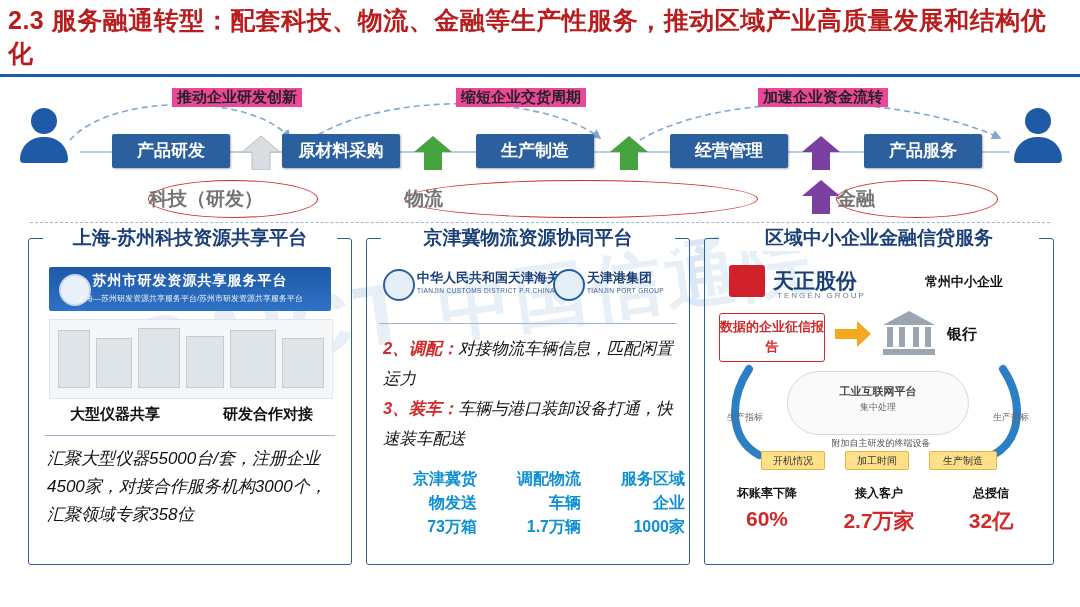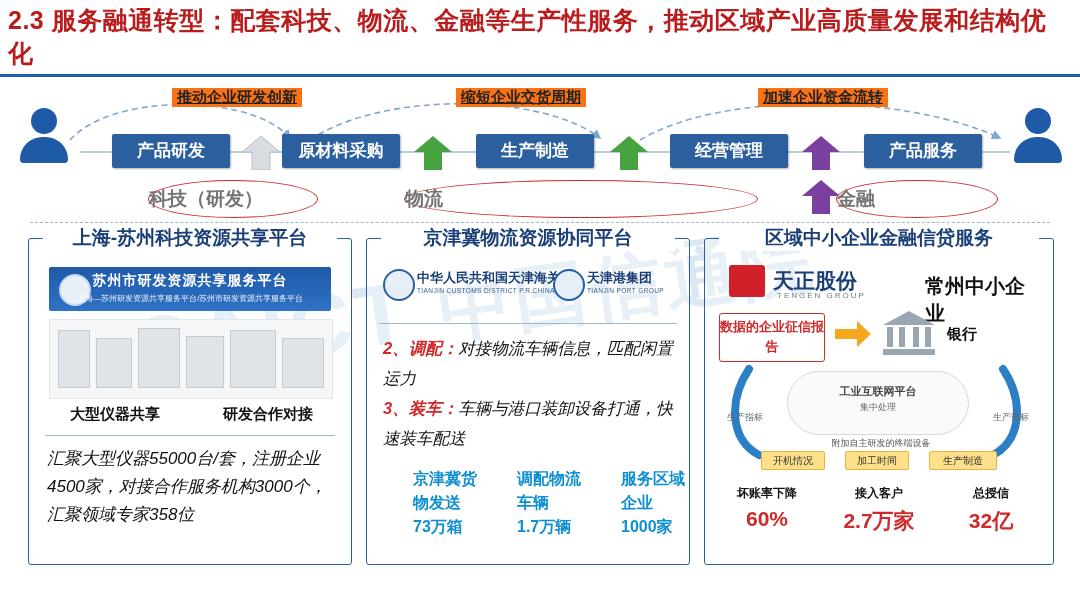--- a/index.html
+++ b/index.html
@@ -35,21 +35,21 @@
     position:absolute;height:34px;line-height:34px;text-align:center;
     color:#fff;font-size:17px;font-weight:bold;border-radius:2px;
     background:#2c5f9e;box-shadow:1px 1px 2px rgba(0,0,0,.3);
   }
   .arrowIcon{position:absolute;width:42px;height:34px;}
   .arrowIcon svg{display:block;}
 
   .curve{position:absolute;left:0;top:0;width:1080px;height:150px;}
   .curveLabel{
     position:absolute;font-size:15px;color:#222;font-weight:bold;
-    background:#f97316;padding:0 5px;white-space:nowrap;text-decoration:underline;
+    background:#ec4899;padding:0 5px;white-space:nowrap;
   }
 
   
   .ellipse{
     position:absolute;border:1.6px solid #cf2a2a;border-radius:50%;
     color:#737373;font-size:19px;font-weight:bold;
     background:#fff;
   }
 
   
@@ -96,28 +96,28 @@
   .p2 .logos{position:absolute;left:14px;top:26px;width:294px;height:48px;}
   .p2 .customs, .p2 .port{position:absolute;top:4px;color:#1a3f77;}
   .p2 .cn1{font-size:13px;font-weight:bold;}
   .p2 .cn2{font-size:6.5px;letter-spacing:.4px;color:#3a5f92;}
   .emblem{width:28px;height:28px;border-radius:50%;background:#e6eef8;border:2px solid #2c5f9e;position:absolute;}
   .p2 .hr{position:absolute;left:12px;top:84px;width:298px;border-top:1px solid #9fb6cc;}
   .olist{position:absolute;left:16px;top:94px;width:292px;font-size:16.5px;line-height:30px;color:#111;font-style:italic;}
   .olist .num{color:#cf2a2a;font-weight:bold;}
   .olist .kw{color:#cf2a2a;font-weight:bold;}
   .p2 .statrow{position:absolute;left:6px;top:228px;width:312px;display:flex;}
-  .stat{flex:1;text-align:left;color:#0d8fd1;font-size:16px;font-weight:bold;line-height:24px;margin-left:40px;}
+  .stat{flex:1;text-align:right;color:#0d8fd1;font-size:16px;font-weight:bold;line-height:24px;margin-left:40px;}
 
   
   .p3 .brandrow{position:absolute;left:24px;top:26px;width:300px;height:40px;}
   .p3 .brandName{position:absolute;left:44px;top:2px;color:#1a3f77;font-size:21px;font-weight:bold;}
   .p3 .brandEn{position:absolute;left:48px;top:26px;color:#6d7b8c;font-size:8px;letter-spacing:2px;}
   .p3 .brandMark{position:absolute;left:0;top:0;width:36px;height:32px;background:#d0212b;border-radius:3px;}
-  .p3 .sme{position:absolute;left:196px;top:8px;color:#111;font-size:20px;font-weight:bold;}
+  .p3 .sme{position:absolute;left:196px;top:8px;color:#111;font-size:13px;font-weight:bold;}
   .p3 .redbox{
     position:absolute;left:14px;top:74px;width:104px;height:44px;
     border:1.4px solid #cf2a2a;border-radius:3px;color:#cf2a2a;
     font-size:13px;font-weight:bold;text-align:center;line-height:20px;padding-top:3px;
   }
   .p3 .bigArrow{position:absolute;left:130px;top:82px;}
   .p3 .bank{position:absolute;left:176px;top:70px;width:56px;height:48px;}
   .p3 .bankLabel{position:absolute;left:242px;top:86px;font-size:15px;color:#111;font-weight:bold;}
   .cloud{
     position:absolute;left:82px;top:132px;width:180px;height:62px;background:#fafafa;

